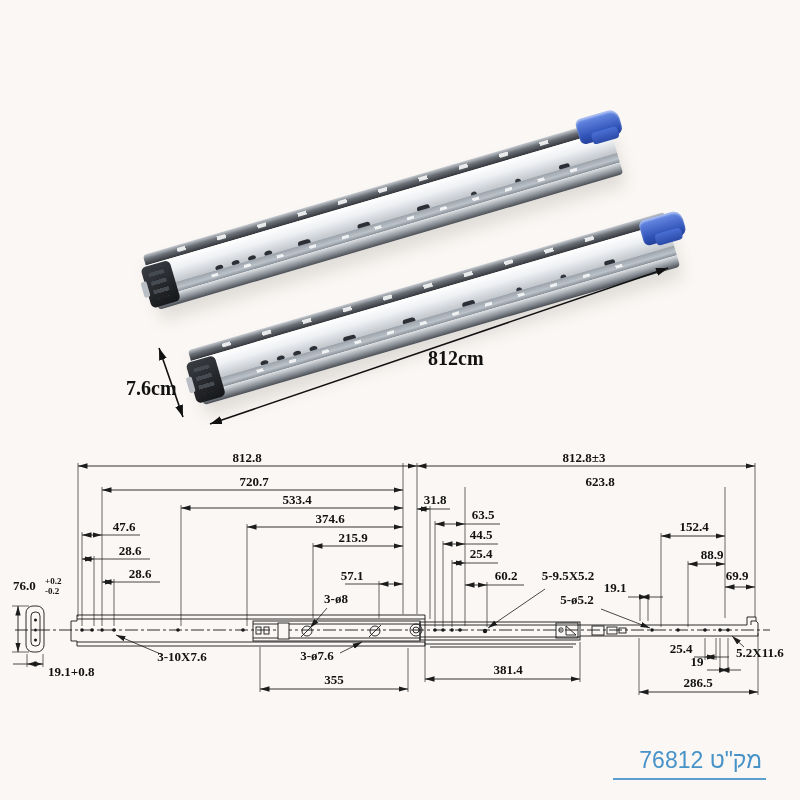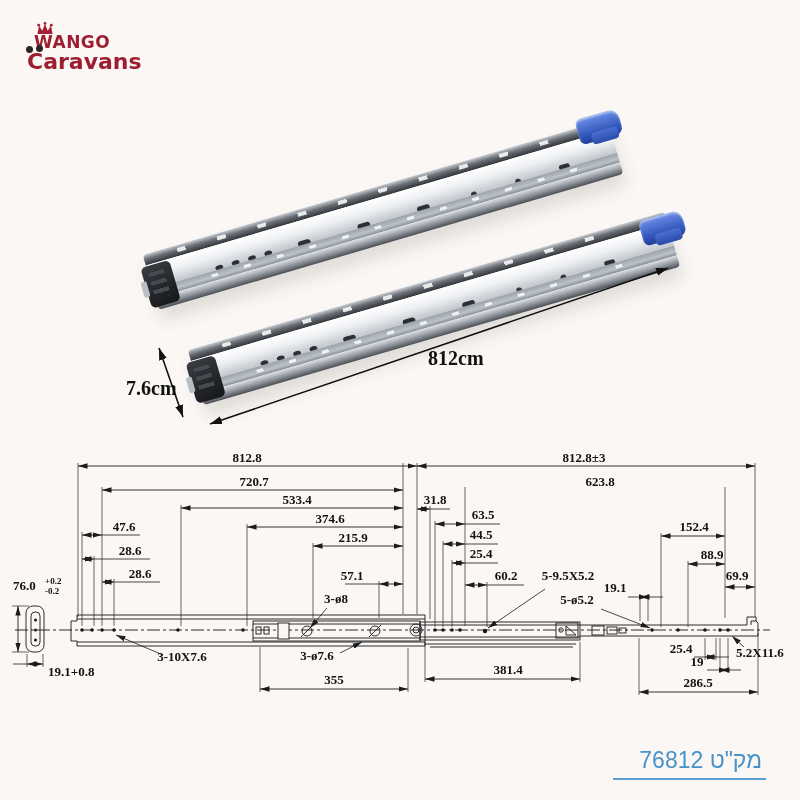--- a/index.html
+++ b/index.html
@@ -81,34 +81,20 @@
   
   .sku{position:absolute;top:747px;right:34px;direction:rtl;}
   .sku a{display:inline-block;color:#4792c8;font-size:23px;text-decoration:none;
          border-bottom:2px solid #5b9fd0;padding:0 4px 4px 26px;}
 </style>
 </head>
 <body>
 
 <div class="page">
 
-  <div class="logo">
-    <svg class="crown" viewBox="0 0 18 12">
-      <path d="M2,11 L3.5,3.5 L6.5,8 L9,1.5 L11.5,8 L14.5,3.5 L16,11 Z"></path>
-      <circle cx="3.2" cy="2.9" r="1.3"></circle>
-      <circle cx="9" cy="1.3" r="1.3"></circle>
-      <circle cx="14.8" cy="2.9" r="1.3"></circle>
-    </svg>
-    <div class="logo-l1">WANGO</div>
-    <div class="logo-l2">
-      <span class="ear e1"></span>
-      <span class="ear e2"></span>
-      <span>Caravans</span>
-    </div>
-  </div>
 
   <div class="photo">
     <div class="rail rail1">
       <div class="s-top"></div>
       <div class="s-face">
         <span class="holes-a"></span>
         <span class="holes-b"></span>
         <span class="holes-c"></span>
         <span class="holes-d"></span>
       </div>

